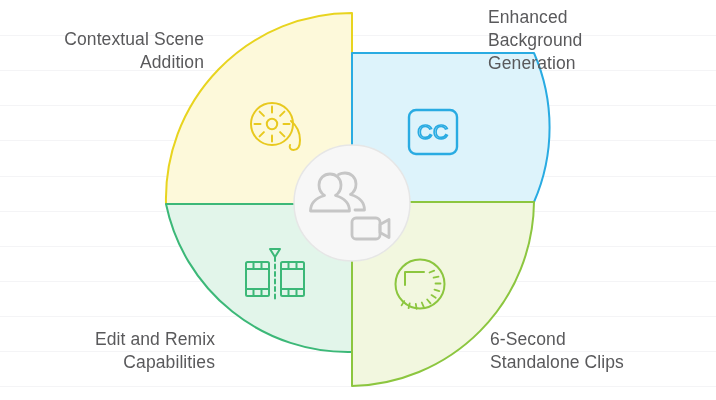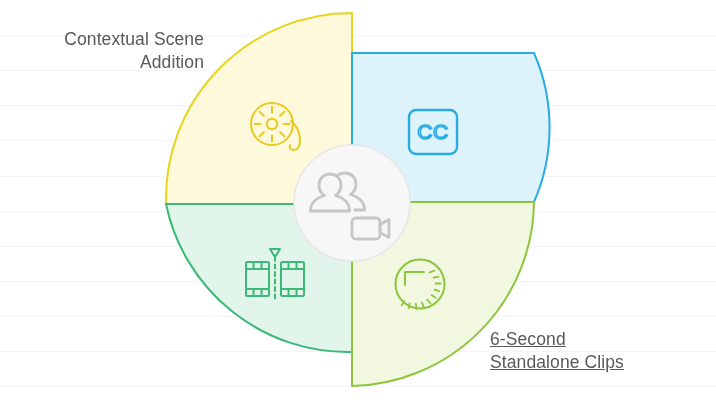--- a/index.html
+++ b/index.html
@@ -21,21 +21,21 @@
     position:absolute;
     color:#59595b;
     font-size:17.5px;
     line-height:23px;
     letter-spacing:0.1px;
     white-space:pre-line;
   }
   .label-tl{left:9px;top:28px;width:195px;text-align:right;}
   .label-tr{left:488px;top:6px;width:215px;text-align:left;}
   .label-bl{left:20px;top:328px;width:195px;text-align:right;}
-  .label-br{left:490px;top:328px;width:215px;text-align:left;text-decoration:underline;}
+  .label-br{left:490px;top:328px;width:215px;text-align:left;}
 </style>
 </head>
 <body>
 
 <div id="stage">
 
   <div class="gridlines">
     <i style="top:35px"></i>
       <i style="top:70px"></i>
       <i style="top:105px"></i>
@@ -129,18 +129,23 @@
         <rect x="352" y="218" width="28" height="21" rx="4"></rect>
         <path d="M 380 224.5 L 389 219.5 L 389 237.5 L 380 232.5 Z"></path>
       </g>
     </g>
 
   </svg>
 
   <div class="label label-tl">Contextual Scene
 Addition</div>
 
+  <div class="label label-tr">Enhanced
+Background
+Generation</div>
 
+  <div class="label label-bl">Edit and Remix
+Capabilities</div>
 
   <div class="label label-br">6-Second
 Standalone Clips</div>
 
 </div>
 
 </body></html>

